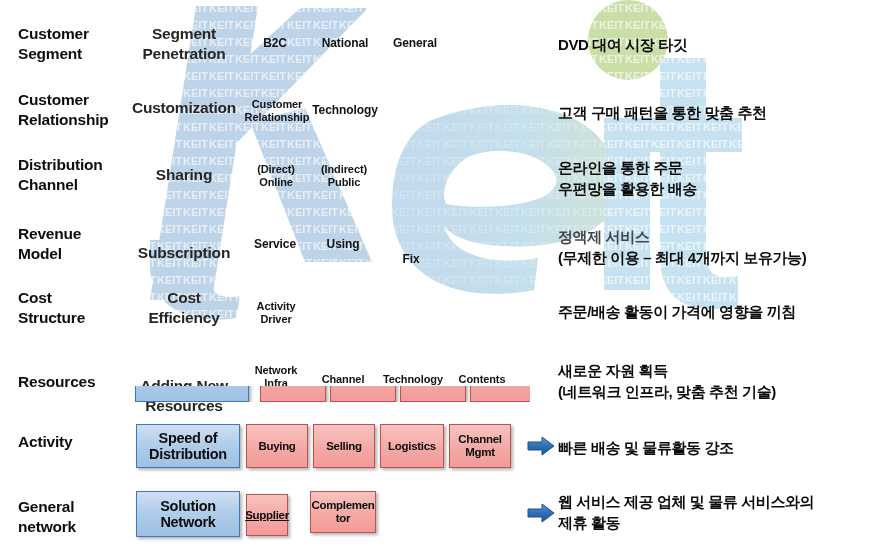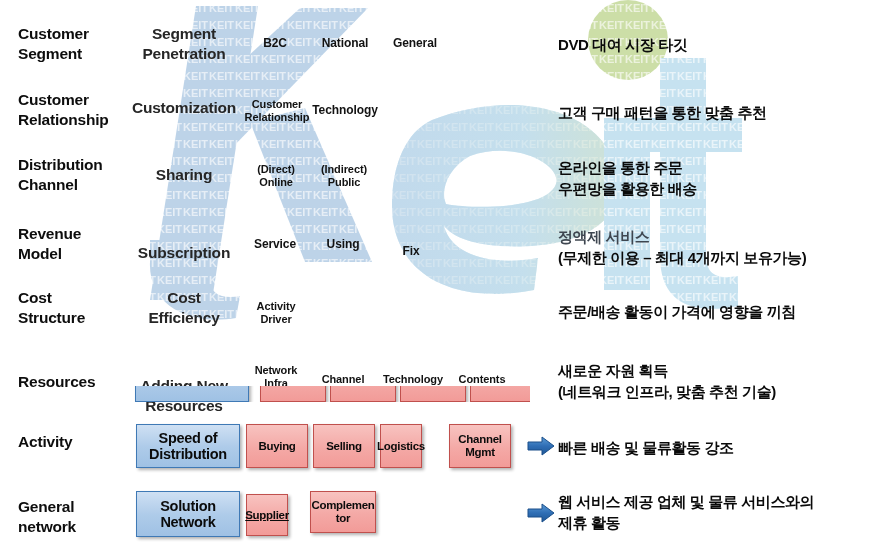--- a/index.html
+++ b/index.html
@@ -266,21 +266,21 @@
   <div class="row" style="top:224px;">
     <div class="c1" style="top:0;">
       <div>Revenue</div>
       <div>Model</div>
     </div>
     <div class="c2" style="top:19px; left:120px; width:128px;">
       <div>Subscription</div>
     </div>
     <div class="c3 big" style="left:244px; top:13px; width:62px;">Service</div>
     <div class="c3 big" style="left:310px; top:13px; width:66px;">Using</div>
-    <div class="c3 big" style="left:380px; top:20px; width:62px;">Fix</div>
+    <div class="c3 big" style="left:380px; top:28px; width:62px;">Fix</div>
     <div class="cright muted" style="top:2px;">
       <div>정액제 서비스</div>
       <div class="ln2">(무제한 이용 – 최대 4개까지 보유가능)</div>
     </div>
   </div>
 
   <div class="row" style="top:288px;">
     <div class="c1" style="top:0;">
       <div>Cost</div>
       <div>Structure</div>
@@ -351,21 +351,21 @@
       <span>Speed of</span><br>
       <span>Distribution</span>
     </span>
   </div>
   <div class="bx pink" style="left:246px; top:424px; width:62px; height:44px;">
     <span class="bxtxt">Buying</span>
   </div>
   <div class="bx pink" style="left:313px; top:424px; width:62px; height:44px;text-align:right;">
     <span class="bxtxt">Selling</span>
   </div>
-  <div class="bx pink" style="left:380px; top:424px; width:42px; height:44px;">
+  <div class="bx pink" style="left:380px; top:424px; width:64px; height:44px;">
     <span class="bxtxt">Logistics</span>
   </div>
   <div class="bx pink" style="left:449px; top:424px; width:62px; height:44px;">
     <span class="bxtxt">
       <span>Channel</span><br>
       <span>Mgmt</span>
     </span>
   </div>
 
   <div class="arrow" style="left:527px; top:435px;">

